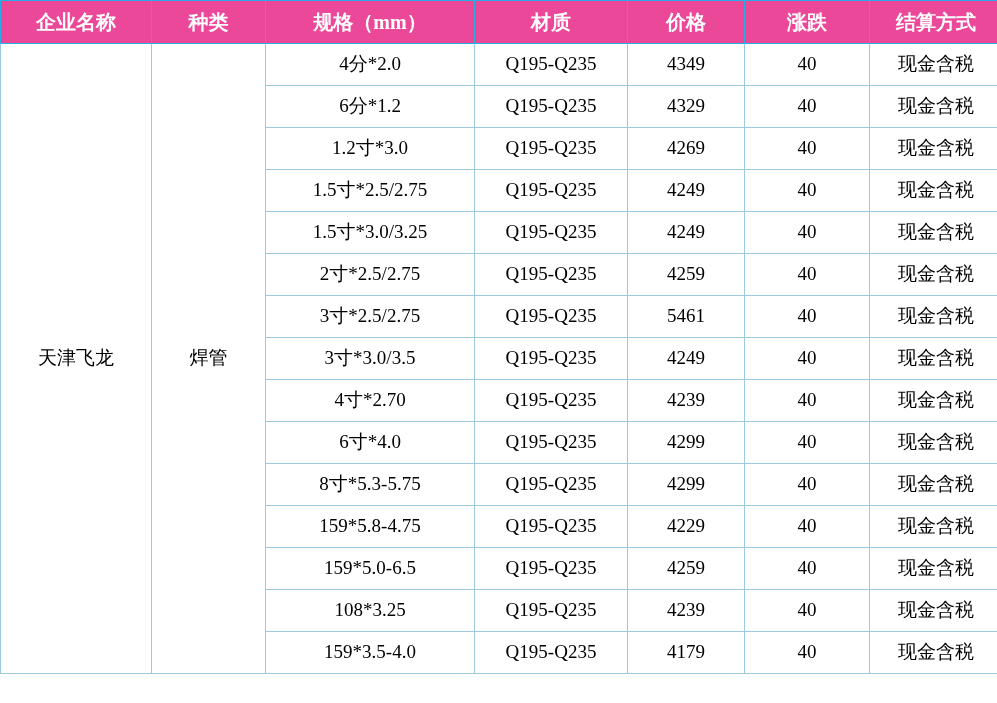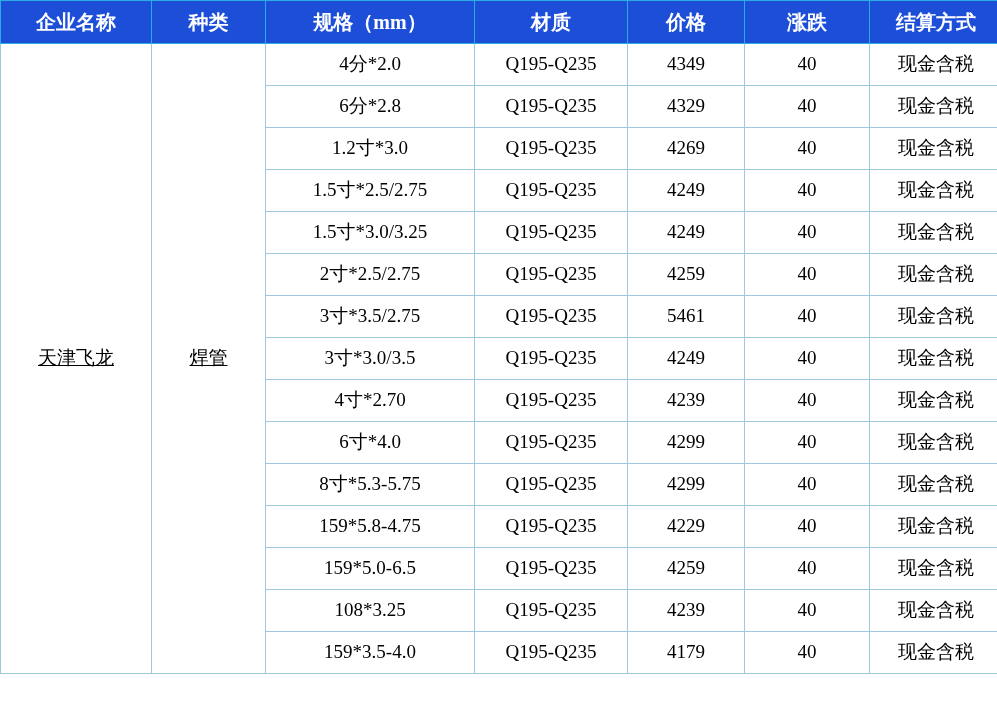--- a/index.html
+++ b/index.html
@@ -28,39 +28,38 @@
   table.price-table td {
     border: 1px solid #9ec8e0;
     text-align: center;
     vertical-align: middle;
     font-size: 19px;
     line-height: 1.2;
     padding: 0;
     height: 41px;
   }
   table.price-table thead th {
-    background: #1d4ed8;
+    background: #ec4899;
     color: #ffffff;
     font-weight: bold;
     font-size: 20px;
     height: 42px;
     border: 1px solid #29ADE4;
   }
   table.price-table thead th.col-company { width: 150px; }
   table.price-table thead th.col-kind    { width: 113px; margin-top: 44px; }
   table.price-table thead th.col-spec    { width: 208px; }
   table.price-table thead th.col-mat     { width: 152px; }
   table.price-table thead th.col-price   { width: 116px; }
   table.price-table thead th.col-change  { width: 124px; }
   table.price-table thead th.col-settle  { width: 132px; }
 
   td.company-cell,
   td.kind-cell {
     font-size: 20px;
-    text-decoration: underline;
   }
   td.spec-cell,
   td.mat-cell,
   td.price-cell,
   td.change-cell {
     font-family: "Liberation Serif", "DejaVu Serif", serif;
   }
   td.settle-cell {
     font-size: 19px;
   }
@@ -85,21 +84,21 @@
         <tr>
           <td class="company-cell" rowspan="15">天津飞龙</td>
           <td class="kind-cell" rowspan="15">焊管</td>
           <td class="spec-cell">4分*2.0</td>
           <td class="mat-cell">Q195-Q235</td>
           <td class="price-cell">4349</td>
           <td class="change-cell">40</td>
           <td class="settle-cell">现金含税</td>
         </tr>
         <tr>
-          <td class="spec-cell">6分*2.8</td>
+          <td class="spec-cell">6分*1.2</td>
           <td class="mat-cell">Q195-Q235</td>
           <td class="price-cell">4329</td>
           <td class="change-cell">40</td>
           <td class="settle-cell">现金含税</td>
         </tr>
         <tr>
           <td class="spec-cell">1.2寸*3.0</td>
           <td class="mat-cell">Q195-Q235</td>
           <td class="price-cell">4269</td>
           <td class="change-cell">40</td>
@@ -120,21 +119,21 @@
           <td class="settle-cell">现金含税</td>
         </tr>
         <tr>
           <td class="spec-cell">2寸*2.5/2.75</td>
           <td class="mat-cell">Q195-Q235</td>
           <td class="price-cell">4259</td>
           <td class="change-cell">40</td>
           <td class="settle-cell">现金含税</td>
         </tr>
         <tr>
-          <td class="spec-cell">3寸*3.5/2.75</td>
+          <td class="spec-cell">3寸*2.5/2.75</td>
           <td class="mat-cell">Q195-Q235</td>
           <td class="price-cell">5461</td>
           <td class="change-cell">40</td>
           <td class="settle-cell">现金含税</td>
         </tr>
         <tr>
           <td class="spec-cell">3寸*3.0/3.5</td>
           <td class="mat-cell">Q195-Q235</td>
           <td class="price-cell">4249</td>
           <td class="change-cell">40</td>

